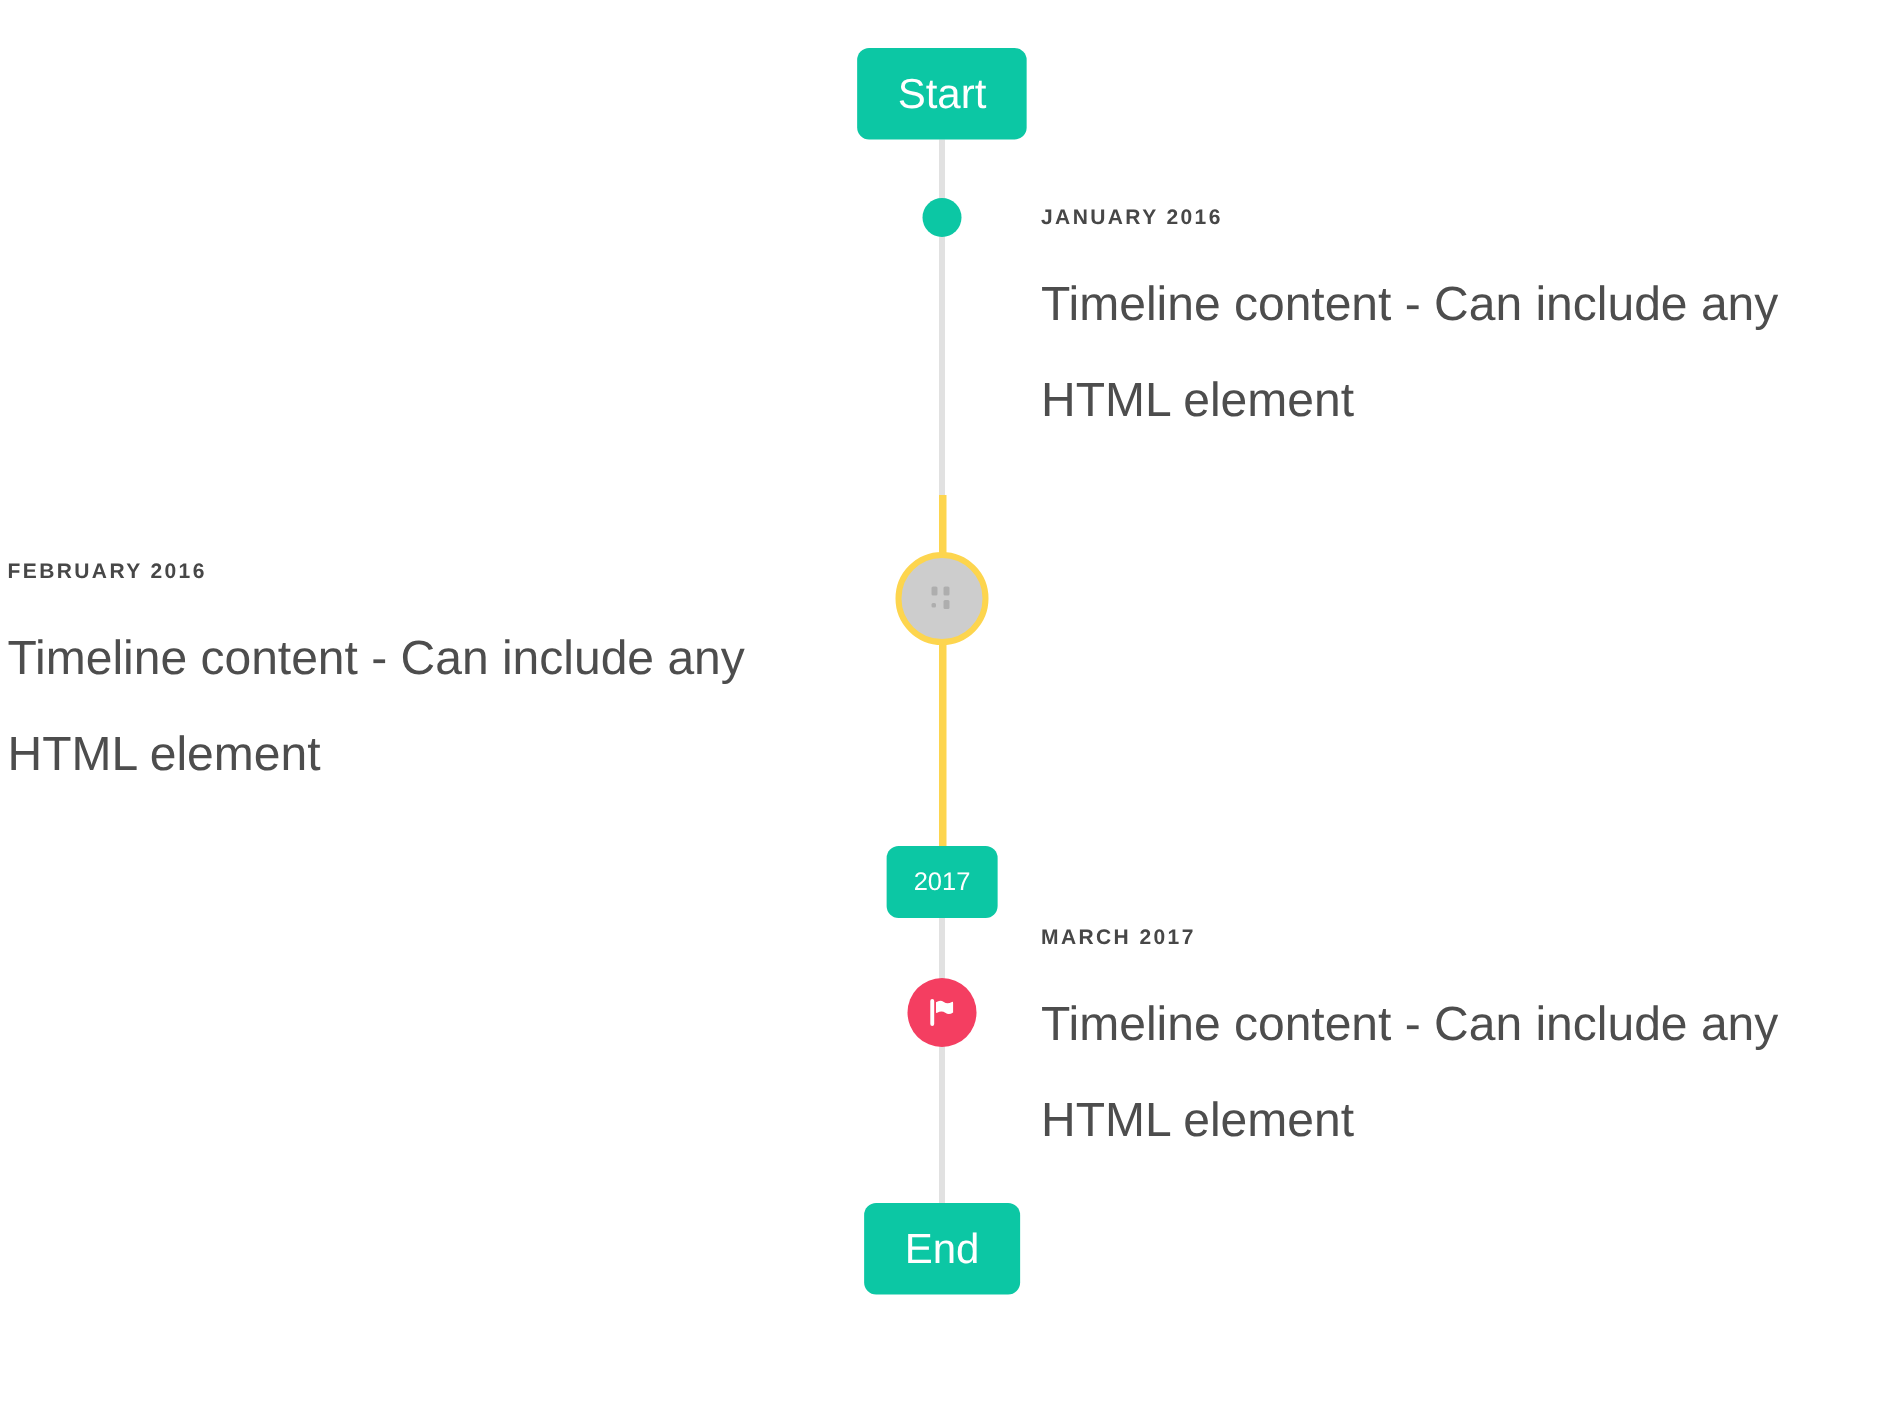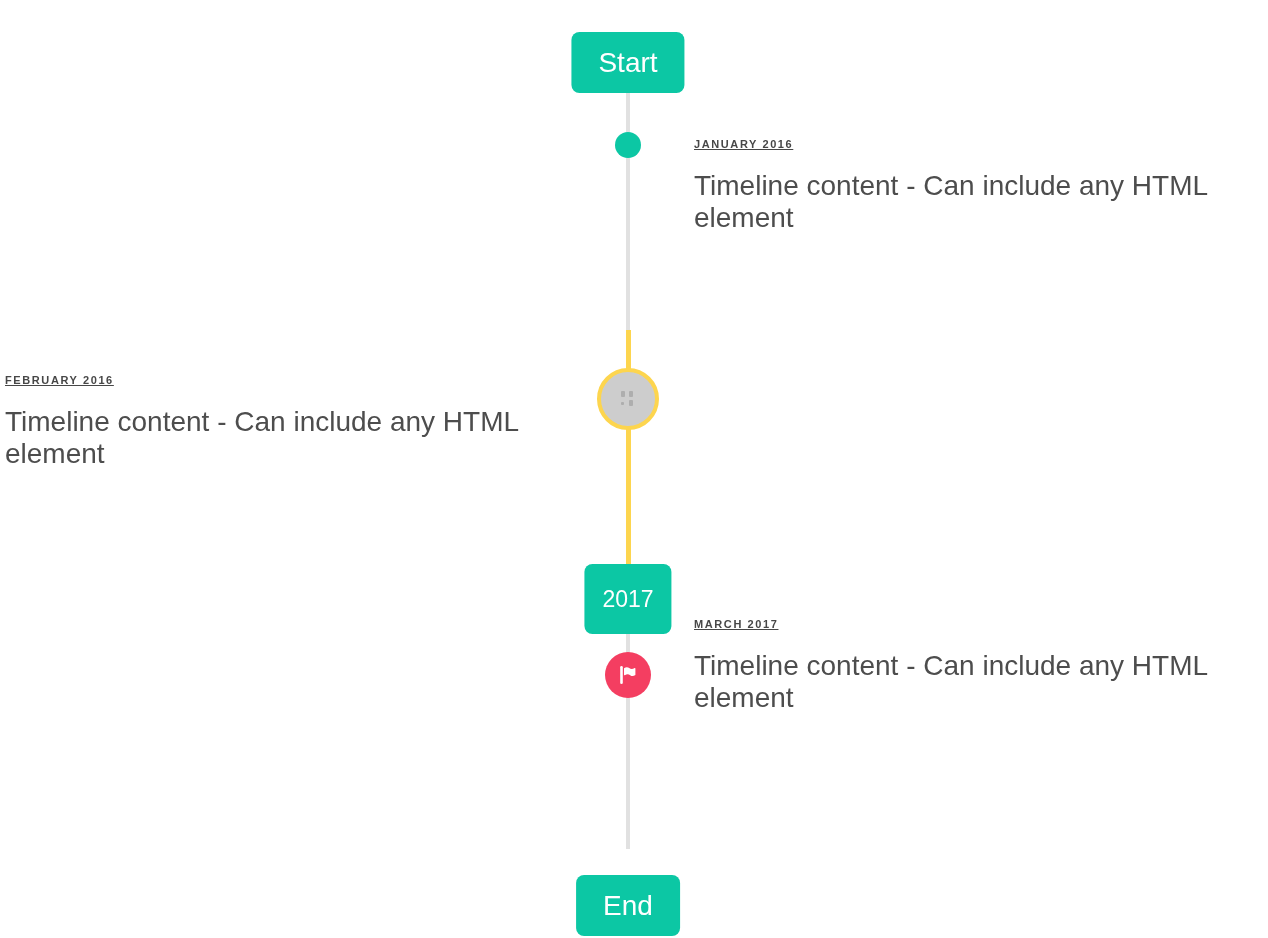--- a/index.html
+++ b/index.html
@@ -25,22 +25,22 @@
   .seg3{top:611px;height:238px;}
 
   
   .badge{
     position:absolute;left:628px;transform:translateX(-50%);
     background:var(--accent);color:#ffffff;text-align:center;
     border-radius:8px;white-space:nowrap;
   }
   .badge.big{font-size:28px;line-height:33px;padding:14px 27px;}
   .badge.start{top:32px;}
-  .badge.year{top:564px;font-size:23px;line-height:30px;padding:20px 18px;}
-  .badge.end{top:875px;}
+  .badge.year{top:564px;font-size:17px;line-height:30px;padding:9px 18px;}
+  .badge.end{top:802px;}
 
   
   .marker{position:absolute;border-radius:50%;}
   .marker.dot{left:615px;top:132px;width:26px;height:26px;background:var(--accent);}
   .marker.image{
     left:597px;top:368px;width:62px;height:62px;
     background:var(--marker-gray);border:4px solid var(--highlight);
     display:flex;align-items:center;justify-content:center;
   }
   .marker.flagged{
@@ -54,25 +54,25 @@
   .bi .b1{left:0;top:0;width:4px;height:6px;}
   .bi .b2{left:8px;top:0;width:4px;height:6px;}
   .bi .b3{left:0;top:11px;width:3px;height:3px;}
   .bi .b4{left:8px;top:9px;width:4px;height:6px;}
 
   .flag-svg{width:24px;height:24px;fill:#ffffff;}
 
   
   .item{position:absolute;width:548px;}
   .item .item-title{
-    font-size:11px;font-weight:bold;letter-spacing:1.6px;
-    line-height:24px;color:var(--title-gray);text-decoration:underline;
+    font-size:14px;font-weight:bold;letter-spacing:1.6px;
+    line-height:24px;color:var(--title-gray);
   }
   .item .item-content{
-    margin-top:14px;font-size:28px;line-height:32px;color:var(--body-gray);
+    margin-top:14px;font-size:32px;line-height:64px;color:var(--body-gray);
   }
   .item.right{left:694px;text-align:left;}
   .item.left{right:703px;text-align:left;}
   .item.jan{top:132px;width:532px;}
   .item.feb{top:368px;width:560px;}
   .item.mar{top:612px;width:532px;}
 </style>
 </head>
 <body>
 

